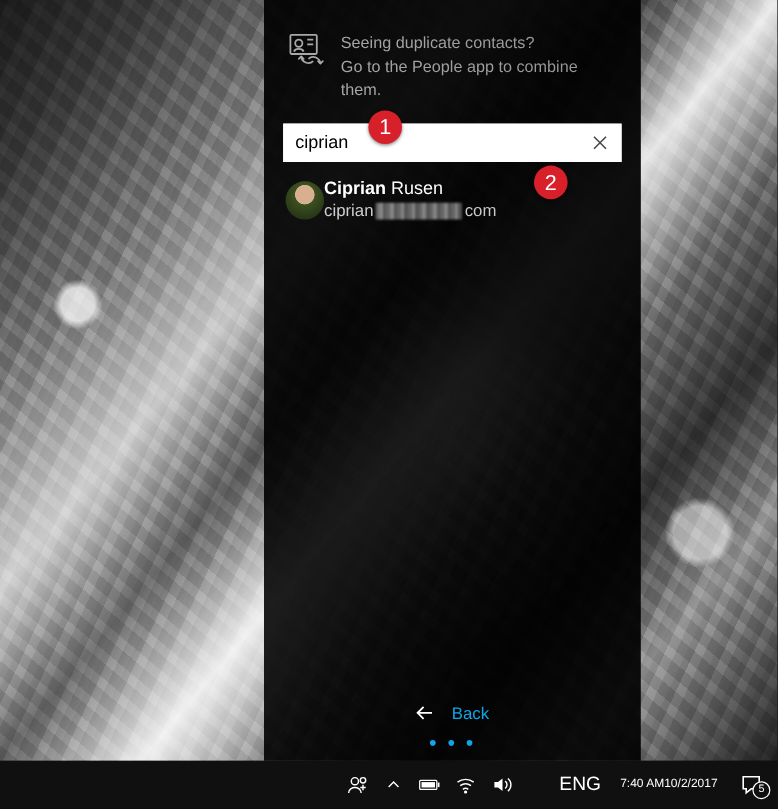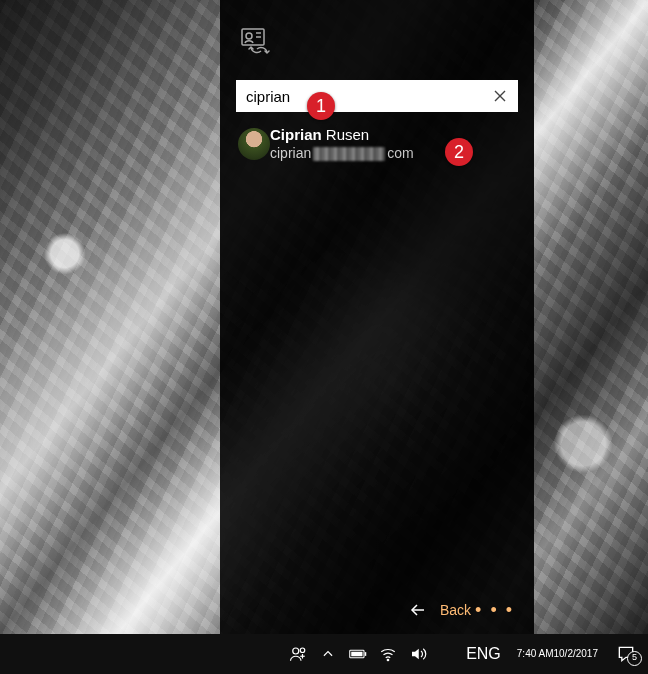--- a/index.html
+++ b/index.html
@@ -141,24 +141,25 @@
     font-family: "Segoe UI", sans-serif;
   }
   .m1 { left: 307px; top: 92px; }
   .m2 { left: 445px; top: 138px; }
 
   .flyout-footer {
     margin-top: auto;
     height: 48px;
     display: flex;
     align-items: center;
-    justify-content: flex-end;
+    justify-content: space-between;
     padding: 0 16px;
-    color: #fdba74;
+    color: #0ea5e9;
     font-size: 14px;
+    flex-direction: column;
   }
   .back-btn {
     display: flex;
     align-items: center;
     gap: 14px;
     cursor: pointer;
   }
   .more-btn {
     font-size: 18px;
     letter-spacing: 2px;
@@ -228,20 +229,24 @@
         <svg width="32" height="32" viewBox="0 0 32 32" fill="none" stroke="#a9a9a9" stroke-width="1.5">
           <rect x="2" y="3" width="22" height="16" rx="1"></rect>
           <circle cx="9" cy="10" r="3"></circle>
           <path d="M5 17c1-3 7-3 8 0"></path>
           <line x1="16" y1="7" x2="21" y2="7"></line>
           <line x1="16" y1="11" x2="21" y2="11"></line>
           <path d="M11 21a6 6 0 0 0 10 4M27 27a6 6 0 0 0-10-4"></path>
           <path d="M11 21l-2 2m2-2l2 2M27 27l2-2m-2 2l-2-2" stroke-linecap="round"></path>
         </svg>
       </span>
+      <div class="hint-text">
+        <div>Seeing duplicate contacts?</div>
+        <div>Go to the People app to combine them.</div>
+      </div>
     </div>
 
     <div class="search-wrap">
       <input class="search-field" type="text" value="ciprian" style="">
       <span class="clear-btn">
         <svg width="12" height="12" viewBox="0 0 12 12" stroke="#555" stroke-width="1.2">
           <line x1="1" y1="1" x2="11" y2="11"></line>
           <line x1="11" y1="1" x2="1" y2="11"></line>
         </svg>
       </span>

